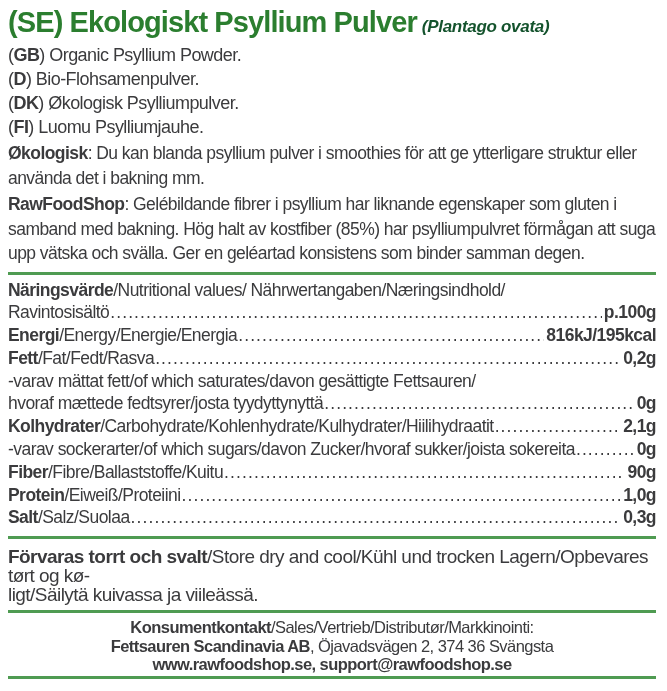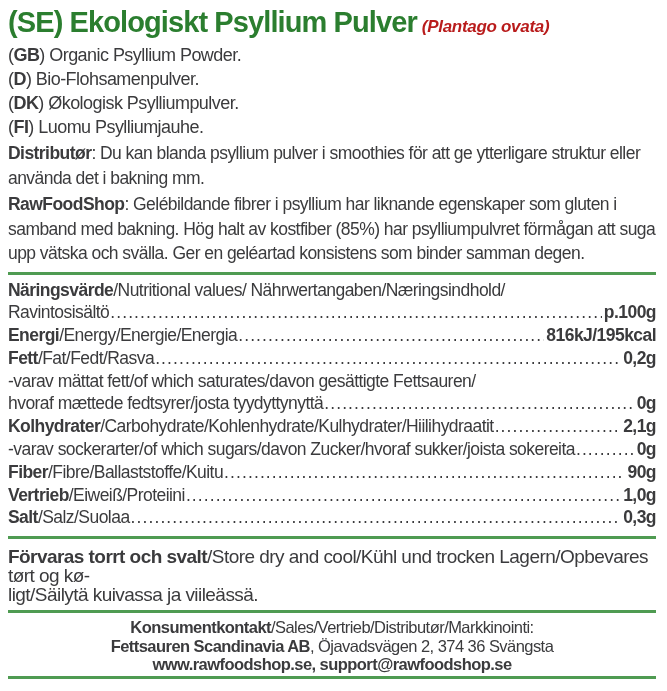--- a/index.html
+++ b/index.html
@@ -12,21 +12,21 @@
     width:667px;height:691px;overflow:hidden;background:#ffffff;
     font-family:"Liberation Sans","DejaVu Sans",sans-serif;
     color:var(--text);
     letter-spacing:-0.55px;
   }
   .label{padding:6px 11px 0 8px;}
 
   .title{margin:0;font-size:29px;line-height:33px;font-weight:700;
     color:var(--green);letter-spacing:-0.9px;white-space:nowrap;}
   .title .latin{font-size:17px;font-style:italic;font-weight:700;
-    color:#b91c1c;letter-spacing:-0.3px;margin-left:5px;}
+    color:#14532d;letter-spacing:-0.3px;margin-left:5px;}
 
   .langs{margin-top:0;font-size:18px;line-height:24px;}
   .lang-line b{font-weight:700;}
 
   .para{margin:2px 0 0;font-size:17.5px;line-height:24.5px;}
   .para b{font-weight:700;}
   .para.first{margin-top:3px;}
 
   .rule{border:none;height:3px;background:var(--rule);margin:0;}
   .rule.r1{margin-top:6px;}
@@ -56,21 +56,21 @@
   <h1 class="title"><span>(SE) Ekologiskt Psyllium Pulver</span><span class="latin">(Plantago ovata)</span></h1>
 
   <div class="langs">
       <div class="lang-line">(<b>GB</b>) Organic Psyllium Powder.</div>
       <div class="lang-line">(<b>D</b>) Bio-Flohsamenpulver.</div>
       <div class="lang-line">(<b>DK</b>) Økologisk Psylliumpulver.</div>
       <div class="lang-line">(<b>FI</b>) Luomu Psylliumjauhe.</div>
     </div>
 
 
-  <p class="para"><b>Distributør</b><span>: Du kan blanda psyllium pulver i smoothies för att ge ytterligare struktur eller använda det i bakning mm.</span></p>
+  <p class="para"><b>Økologisk</b><span>: Du kan blanda psyllium pulver i smoothies för att ge ytterligare struktur eller använda det i bakning mm.</span></p>
 
   <p class="para"><b>RawFoodShop</b><span>: Gelébildande fibrer i psyllium har liknande egenskaper som gluten i samband med bakning. Hög halt av kostfiber (85%) har psylliumpulvret förmågan att suga upp vätska och svälla. Ger en geléartad konsistens som binder samman degen.</span></p>
 
   <hr class="rule r1">
 
   <div class="nutrition">
       <div class="nrow">
         <span class="lbl"><b>Näringsvärde</b>/Nutritional values/ Nährwertangaben/Næringsindhold/</span>
       </div>
       <div class="nrow">
@@ -105,21 +105,21 @@
         <span class="lbl">-varav sockerarter/of which sugars/davon Zucker/hvoraf sukker/joista sokereita</span>
         <span class="dots"></span>
         <span class="val">0g</span>
       </div>
       <div class="nrow">
         <span class="lbl"><b>Fiber</b>/Fibre/Ballaststoffe/Kuitu</span>
         <span class="dots"></span>
         <span class="val">90g</span>
       </div>
       <div class="nrow">
-        <span class="lbl"><b>Vertrieb</b>/Eiweiß/Proteiini</span>
+        <span class="lbl"><b>Protein</b>/Eiweiß/Proteiini</span>
         <span class="dots"></span>
         <span class="val">1,0g</span>
       </div>
       <div class="nrow">
         <span class="lbl"><b>Salt</b>/Salz/Suolaa</span>
         <span class="dots"></span>
         <span class="val">0,3g</span>
       </div>
     </div>
 

